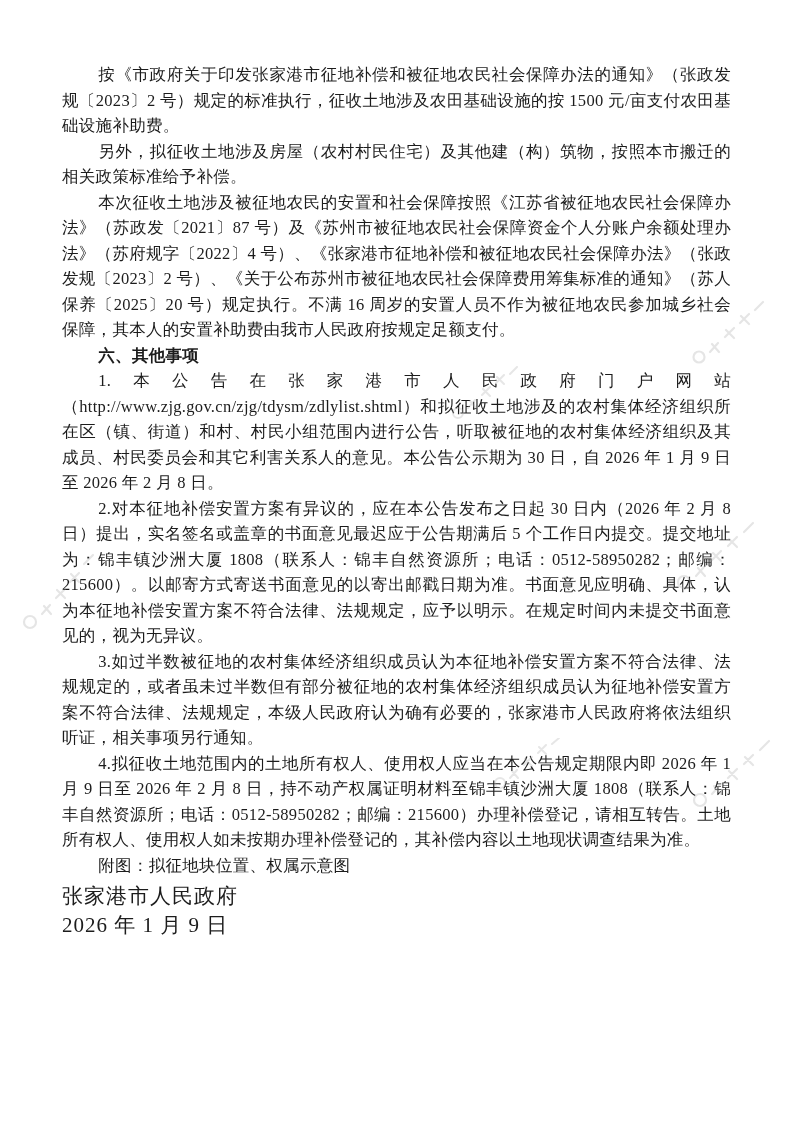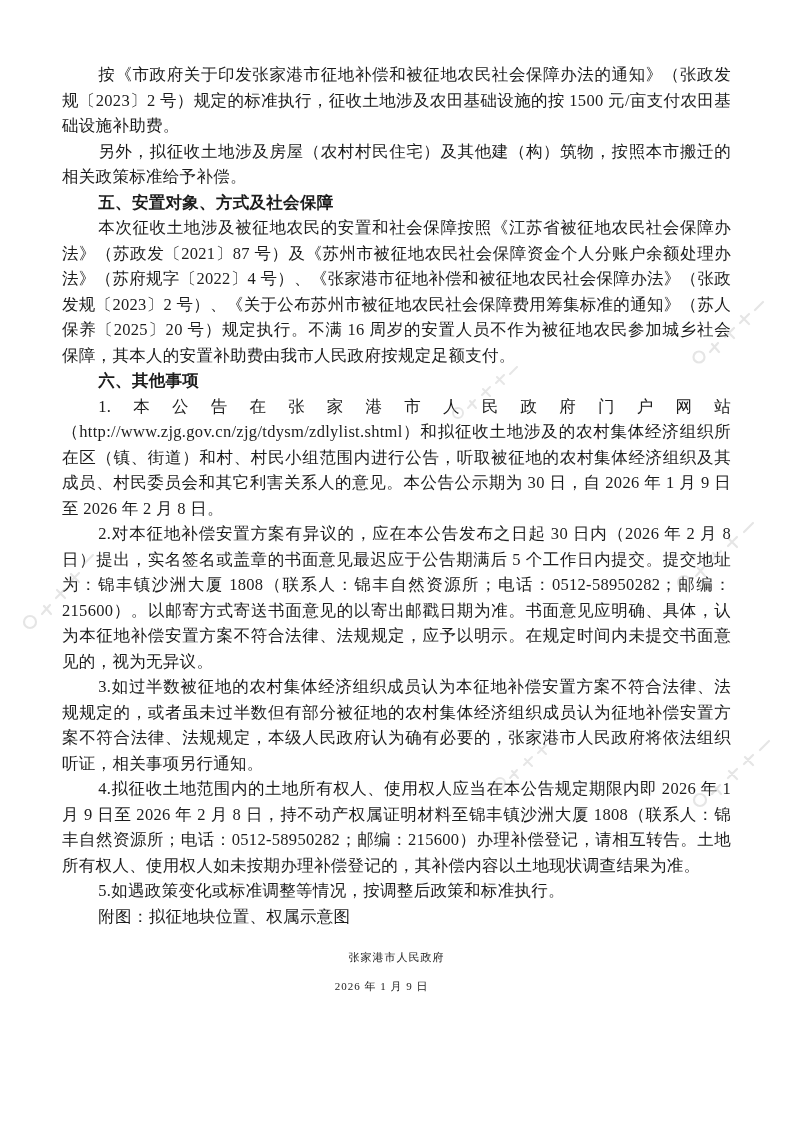--- a/index.html
+++ b/index.html
@@ -30,23 +30,23 @@
     text-indent: 2.2em;
     letter-spacing: 0.3px;
   }
   .heading {
     margin: 0;
     text-indent: 2.2em;
     font-weight: bold;
     letter-spacing: 0.3px;
   }
   .signature-block {
-    margin-top: 14px;
-    text-align: center;
-    font-size: 11px;
+    margin-top: 4px;
+    text-align: left;
+    font-size: 21px;
     line-height: 29px;
     letter-spacing: 1px;
   }
   .signature-name {
     padding-right: 0px;
   }
   .signature-date {
     padding-right: 30px;
     font-family: Liberation Serif, serif;
   }
@@ -61,28 +61,26 @@
   }
 </style>
 </head>
 <body>
 
 <div class="page">
 
   <div class="content">
     <p class="para">按《市政府关于印发张家港市征地补偿和被征地农民社会保障办法的通知》（张政发规〔2023〕2 号）规定的标准执行，征收土地涉及农田基础设施的按 1500 元/亩支付农田基础设施补助费。</p>
     <p class="para">另外，拟征收土地涉及房屋（农村村民住宅）及其他建（构）筑物，按照本市搬迁的相关政策标准给予补偿。</p>
-    <p class="heading">五、安置对象、方式及社会保障</p>
     <p class="para">本次征收土地涉及被征地农民的安置和社会保障按照《江苏省被征地农民社会保障办法》（苏政发〔2021〕87 号）及《苏州市被征地农民社会保障资金个人分账户余额处理办法》（苏府规字〔2022〕4 号）、《张家港市征地补偿和被征地农民社会保障办法》（张政发规〔2023〕2 号）、《关于公布苏州市被征地农民社会保障费用筹集标准的通知》（苏人保养〔2025〕20 号）规定执行。不满 16 周岁的安置人员不作为被征地农民参加城乡社会保障，其本人的安置补助费由我市人民政府按规定足额支付。</p>
     <p class="heading">六、其他事项</p>
     <p class="para">1.本公告在张家港市人民政府门户网站（http://www.zjg.gov.cn/zjg/tdysm/zdlylist.shtml）和拟征收土地涉及的农村集体经济组织所在区（镇、街道）和村、村民小组范围内进行公告，听取被征地的农村集体经济组织及其成员、村民委员会和其它利害关系人的意见。本公告公示期为 30 日，自 2026 年 1 月 9 日至 2026 年 2 月 8 日。</p>
     <p class="para">2.对本征地补偿安置方案有异议的，应在本公告发布之日起 30 日内（2026 年 2 月 8 日）提出，实名签名或盖章的书面意见最迟应于公告期满后 5 个工作日内提交。提交地址为：锦丰镇沙洲大厦 1808（联系人：锦丰自然资源所；电话：0512-58950282；邮编：215600）。以邮寄方式寄送书面意见的以寄出邮戳日期为准。书面意见应明确、具体，认为本征地补偿安置方案不符合法律、法规规定，应予以明示。在规定时间内未提交书面意见的，视为无异议。</p>
     <p class="para">3.如过半数被征地的农村集体经济组织成员认为本征地补偿安置方案不符合法律、法规规定的，或者虽未过半数但有部分被征地的农村集体经济组织成员认为征地补偿安置方案不符合法律、法规规定，本级人民政府认为确有必要的，张家港市人民政府将依法组织听证，相关事项另行通知。</p>
     <p class="para">4.拟征收土地范围内的土地所有权人、使用权人应当在本公告规定期限内即 2026 年 1 月 9 日至 2026 年 2 月 8 日，持不动产权属证明材料至锦丰镇沙洲大厦 1808（联系人：锦丰自然资源所；电话：0512-58950282；邮编：215600）办理补偿登记，请相互转告。土地所有权人、使用权人如未按期办理补偿登记的，其补偿内容以土地现状调查结果为准。</p>
-    <p class="para">5.如遇政策变化或标准调整等情况，按调整后政策和标准执行。</p>
     <p class="para">附图：拟征地块位置、权属示意图</p>
 
     <div class="signature-block">
       <div class="signature-name">张家港市人民政府</div>
       <div class="signature-date">2026 年 1 月 9 日</div>
     </div>
   </div>
 
   <div class="wm" style="left:18px;  top:538px;">
     <svg width="78" height="100" viewBox="0 0 78 100">

